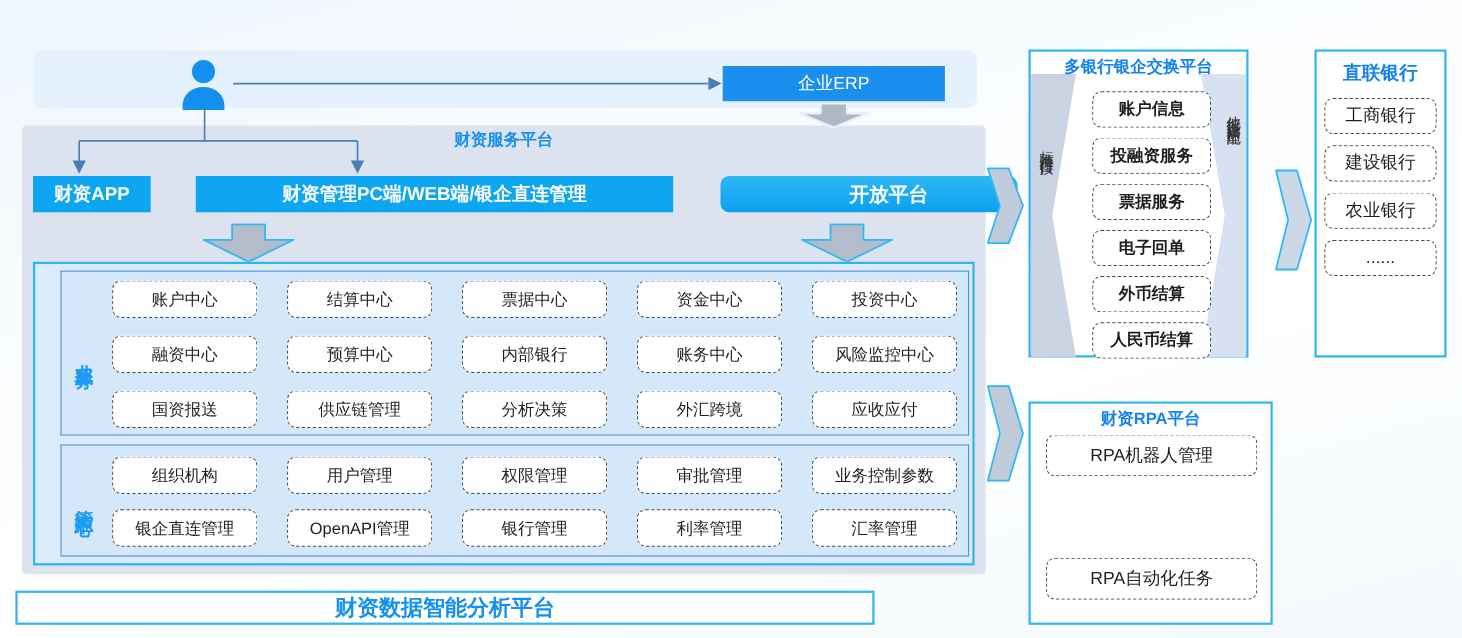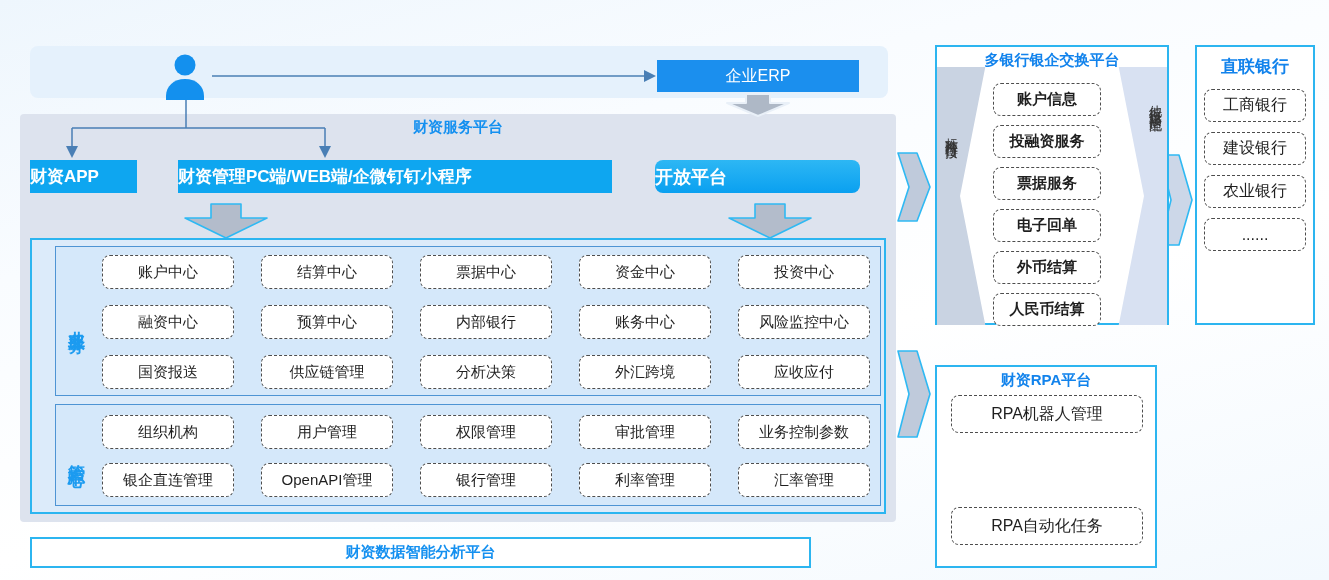--- a/index.html
+++ b/index.html
@@ -10,46 +10,46 @@
 
   
   .top-band{left:30px;top:46px;width:858px;height:52px;background:#e5f1fc;border-radius:8px;}
   .erp-btn{left:657px;top:60px;width:202px;height:32px;background:#1b8fee;color:#fff;
     font-size:16px;display:flex;align-items:center;justify-content:center;}
 
   
   .main-panel{left:20px;top:114px;width:876px;height:408px;background:#dde3ee;border-radius:4px;}
   .platform-title{left:20px;top:118px;width:876px;text-align:center;font-size:15px;font-weight:bold;color:#1490f0;}
 
-  .blue-btn{background:#0ea6f0;color:#fff;font-weight:bold;display:flex;align-items:center;justify-content:flex-start;}
+  .blue-btn{background:#0ea6f0;color:#fff;font-weight:bold;display:flex;align-items:center;justify-content:center;}
   .btn-app{left:30px;top:160px;width:107px;height:33px;font-size:17px;}
   .btn-pc{left:178px;top:160px;width:434px;height:33px;font-size:17px;}
-  .btn-open{left:655px;top:160px;width:205px;height:33px;font-size:18px;border-radius:8px;
-    background:linear-gradient(180deg,#2db7f4,#0aa0f0);}
+  .btn-open{left:655px;top:160px;width:234px;height:33px;font-size:18px;border-radius:8px;
+    background:linear-gradient(180deg,#2db7f4,#0aa0f0);padding-left:36px;}
 
   
   .outer-box{left:30px;top:238px;width:856px;height:276px;border:2px solid #2cb5f0;background:#dcebfa;box-sizing:border-box;}
   .section-box{left:55px;border:1.5px solid #4e94d4;background:#d5e8fa;box-sizing:border-box;width:826px;}
   .biz-box{top:246px;height:150px;padding-top:8px;}
   .ctrl-box{top:404px;height:102px;padding-top:10px;}
   .v-label{position:absolute;left:9px;top:50%;transform:translateY(-50%);
     writing-mode:vertical-rl;text-orientation:upright;font-weight:bold;font-size:17px;color:#1c9bf0;letter-spacing:2px;}
   .row{display:flex;justify-content:space-between;height:34px;margin:0 10px 16px 46px;}
   .ctrl-box .row{margin-bottom:14px;gap:24px;}
   .ditem{min-width:132px;padding:0 10px;height:34px;box-sizing:border-box;background:#fff;
     border:1.6px dashed #4d4d4d;border-radius:8px;display:flex;align-items:center;justify-content:center;
     font-size:15px;color:#1f1f1f;}
 
   
-  .bottom-strip{left:30px;top:537px;width:781px;height:31px;background:#fff;border:2px solid #2cb5f0;
+  .bottom-strip{left:14px;top:537px;width:781px;height:31px;background:#fff;border:2px solid #2cb5f0;
     box-sizing:border-box;display:flex;align-items:center;justify-content:center;
-    font-size:15px;font-weight:bold;color:#1490f0;}
-
-  
-  .exchange-box{left:935px;top:45px;width:234px;height:280px;background:#fff;border:2px solid #2cb5f0;box-sizing:border-box;}
+    font-size:20px;font-weight:bold;color:#1490f0;}
+
+  
+  .exchange-box{left:935px;top:45px;width:200px;height:280px;background:#fff;border:2px solid #2cb5f0;box-sizing:border-box;}
   .band{position:absolute;top:20px;height:258px;width:100%;}
   .band-left{clip-path:polygon(0 0,21% 0,10% 50%,21% 100%,0 100%);background:#c9d3e2;}
   .band-right{clip-path:polygon(100% 0,79% 0,90% 50%,79% 100%,100% 100%);background:#d8e1f2;}
   .box-title{position:absolute;top:4px;left:0;width:100%;text-align:center;font-weight:bold;font-size:15px;color:#1283ec;}
   .ex-col{position:absolute;left:56px;top:36px;width:108px;display:flex;flex-direction:column;gap:9px;font-weight:bold;}
   .ex-item{height:31px;background:#fff;border:1.6px dashed #4d4d4d;border-radius:8px;
     display:flex;align-items:center;justify-content:center;font-size:15px;color:#1f1f1f;}
   .v-side{position:absolute;writing-mode:vertical-rl;text-orientation:upright;font-size:13px;color:#333;letter-spacing:2px;}
 
   
@@ -101,21 +101,21 @@
   <div class="abs" style="left:726px;top:93px;">
     <svg width="64" height="24" viewBox="0 0 64 24">
       <polygon points="20,1 44,1 44,10 63,10 32,23 1,10 20,10" fill="#aeb8c6" stroke="#e9f0f8" stroke-width="2" stroke-linejoin="round"></polygon>
     </svg>
   </div>
 
   <div class="abs blue-btn btn-app">
     <span>财资APP</span>
   </div>
   <div class="abs blue-btn btn-pc">
-    <span>财资管理PC端/WEB端/企微钉钉小程序</span>
+    <span>财资管理PC端/WEB端/银企直连管理</span>
   </div>
   <div class="abs blue-btn btn-open">
     <span>开放平台</span>
   </div>
 
   <div class="abs" style="left:184px;top:203px;">
     <svg width="84" height="36" viewBox="0 0 84 36">
       <polygon points="27,1 57,1 57,15 83,15 42,35 1,15 27,15" fill="#b3bccb" stroke="#2fb9f3" stroke-width="1.6" stroke-linejoin="round"></polygon>
     </svg>
   </div>

